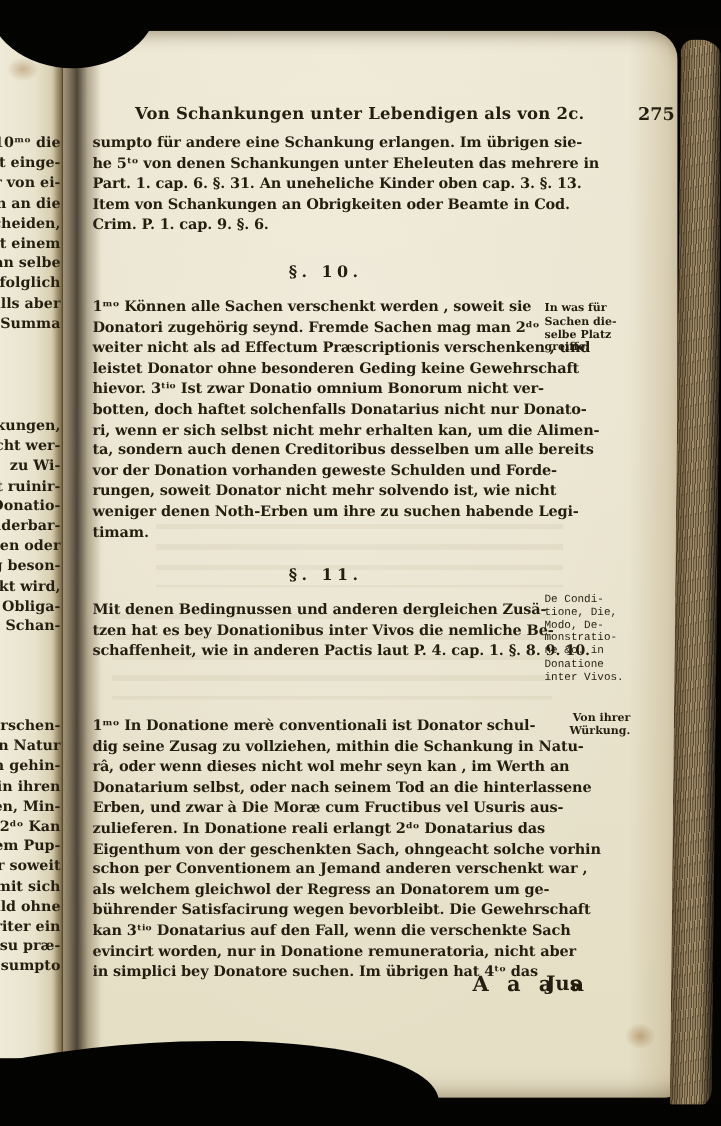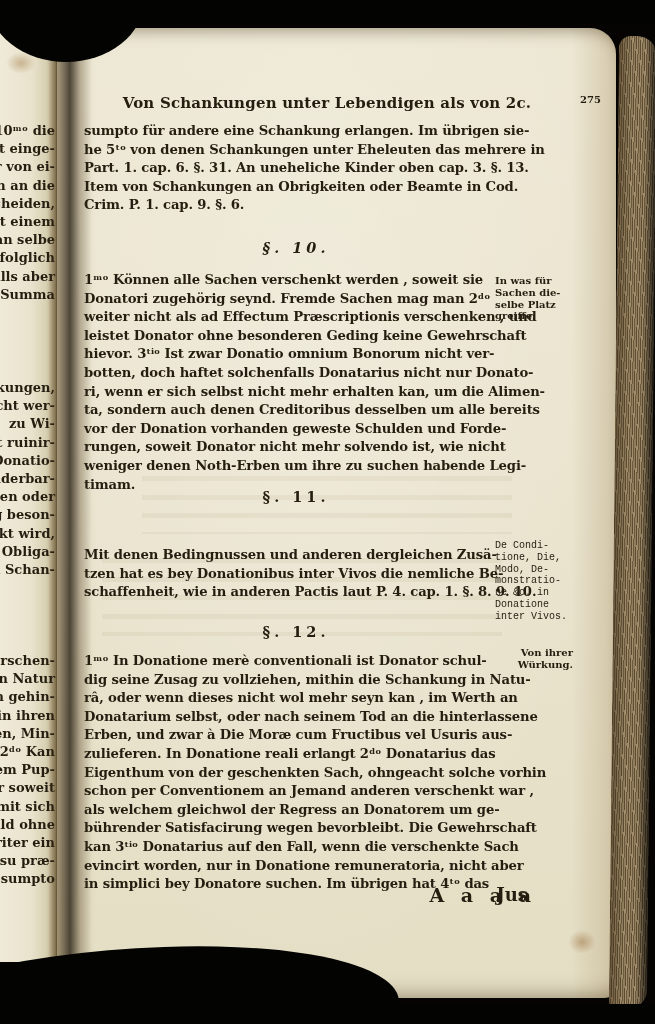--- a/index.html
+++ b/index.html
@@ -28,26 +28,26 @@
 
   .tline{white-space:nowrap;font-weight:700;font-size:13.2px;line-height:18.6px;letter-spacing:-0.15px;}
   .para{position:absolute;}
   .p0 {left:27px;top:94px; width:452px;}
   .p10{left:27px;top:243px;width:420px;}
   .p11{left:27px;top:518px;width:452px;}
   .p12{left:27px;top:624px;width:452px;}
 
   .heading{position:absolute;left:27px;width:424px;text-align:center;
            font-weight:700;font-size:14.5px;letter-spacing:4px;}
-  .h10{top:211px;font-style:italic;} .h11{top:460px;} .h12{top:595px;}
+  .h10{top:211px;} .h11{top:486px;} .h12{top:595px;}
 
   .header{position:absolute;left:20px;top:66px;width:530px;height:20px;}
   .htitle{position:absolute;left:30px;width:440px;text-align:center;
           font-weight:700;font-size:15px;letter-spacing:.2px;}
-  .hnum{position:absolute;left:503px;font-weight:600;font-size:10px;}
+  .hnum{position:absolute;left:503px;font-weight:600;font-size:16px;}
 
   .note{position:absolute;left:438px;width:78px;font-size:10px;line-height:11.8px;}
   .note .line{white-space:nowrap;}
   .note-de{font-weight:700;}
   .note-la{font-weight:500;font-family:Liberation Mono, monospace;}
   .n10{top:247px;} .n11{top:512px;} .n12{top:619px;text-align:right;}
 
   .pfooter{position:absolute;left:27px;top:856px;width:452px;height:20px;}
   .sig{position:absolute;left:0;width:100%;text-align:right;font-weight:700;font-size:19px;letter-spacing:5px;}
   .catch{position:absolute;right:8px;font-weight:600;font-size:18px;}
@@ -178,21 +178,20 @@
     <div class="note n11 note-la">
         <div class="line">De Condi-</div>
         <div class="line">tione, Die,</div>
         <div class="line">Modo, De-</div>
         <div class="line">monstratio-</div>
         <div class="line">ne &amp;c. in</div>
         <div class="line">Donatione</div>
         <div class="line">inter Vivos.</div>
       </div>
 
-    <div class="heading h12">§.  12.</div>
     <div class="para p12">
         <div class="tline">1ᵐᵒ In Donatione merè conventionali ist Donator schul-</div>
         <div class="tline">dig seine Zusag zu vollziehen, mithin die Schankung in Natu-</div>
         <div class="tline">râ, oder wenn dieses nicht wol mehr seyn kan , im Werth an</div>
         <div class="tline">Donatarium selbst, oder nach seinem Tod an die hinterlassene</div>
         <div class="tline">Erben, und zwar à Die Moræ cum Fructibus vel Usuris aus-</div>
         <div class="tline">zulieferen.  In Donatione reali erlangt 2ᵈᵒ Donatarius das</div>
         <div class="tline">Eigenthum von der geschenkten Sach, ohngeacht solche vorhin</div>
         <div class="tline">schon per Conventionem an Jemand anderen verschenkt war ,</div>
         <div class="tline">als welchem gleichwol der Regress an Donatorem um ge-</div>

